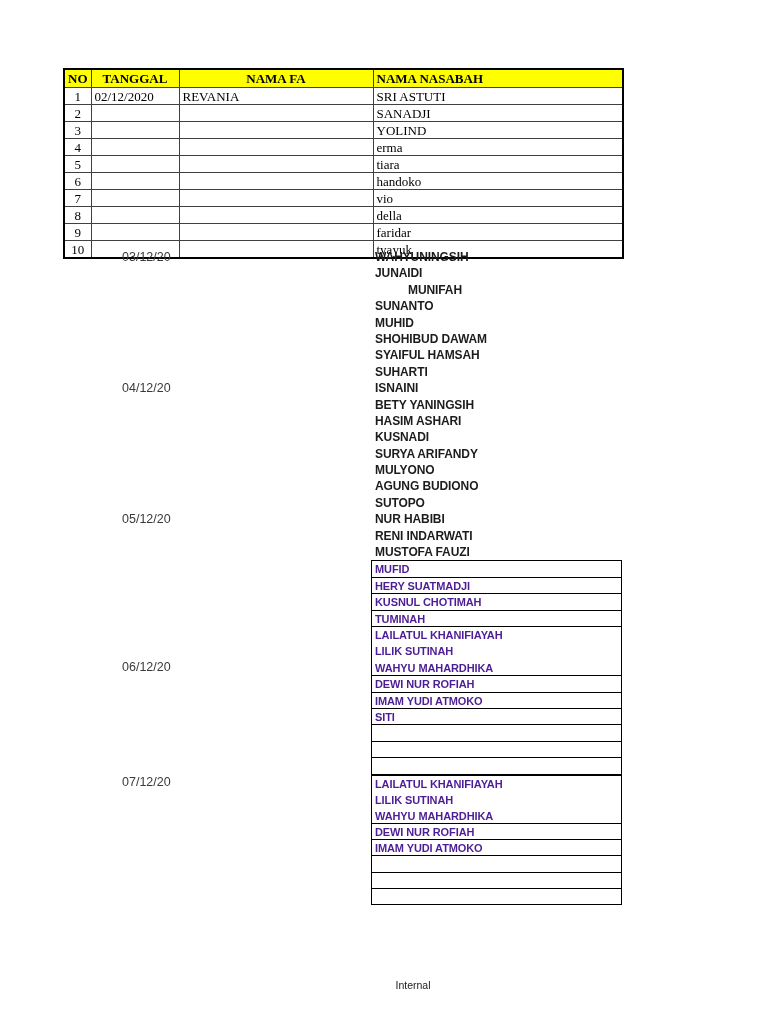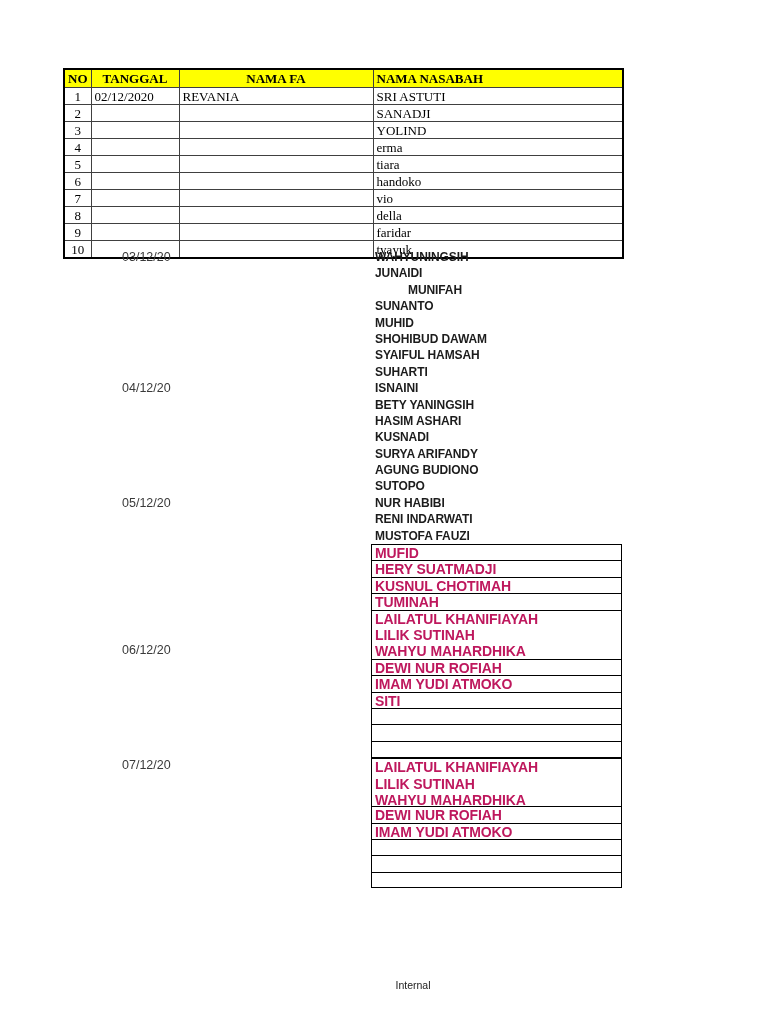--- a/index.html
+++ b/index.html
@@ -21,21 +21,21 @@
   .entry{position:relative;width:768px;}
   .entry .date{position:absolute;left:122px;font-family:"Liberation Sans",sans-serif;
                font-size:12.5px;color:#3a3a3a;line-height:16.4px;height:16.4px;white-space:nowrap;}
   .entry .name{position:absolute;left:375px;top:0;font-family:"Liberation Sans",sans-serif;
                font-weight:bold;font-size:12px;letter-spacing:-0.1px;color:#1c1c1c;
                line-height:16.4px;white-space:nowrap;}
   .entry.boxed .cell{position:absolute;left:371px;top:0;bottom:0;width:251px;
                box-sizing:border-box;border:solid #000;border-width:1px 1px 0 1px;
                padding-left:3px;overflow:hidden;}
   .entry.boxed .cell .cl{font-family:"Liberation Sans",sans-serif;font-weight:bold;
-               font-size:14px;letter-spacing:-0.1px;color:#be185d;line-height:16.4px;
+               font-size:11px;letter-spacing:-0.1px;color:#4c1d95;line-height:16.4px;
                height:16.4px;white-space:nowrap;}
   .entry.boxed:last-child .cell{border-bottom:1.5px solid #000;}
   .entry.boxed .cell.thick-top{border-top-width:2px;}
 
   
   .footer{position:absolute;left:0;top:979px;width:768px;text-align:center;
           font-family:"Liberation Sans",sans-serif;font-size:10.5px;color:#222;padding-left:29px;}
 </style>
 </head>
 <body>
@@ -157,20 +157,23 @@
       <div class="entry plain" style="height: 16.4px;">
         <span class="name">HASIM ASHARI</span>
       </div>
       <div class="entry plain" style="height: 16.4px;">
         <span class="name">KUSNADI</span>
       </div>
       <div class="entry plain" style="height: 16.4px;">
         <span class="name">SURYA ARIFANDY</span>
       </div>
       <div class="entry plain" style="height: 16.4px;">
+        <span class="name">MULYONO</span>
+      </div>
+      <div class="entry plain" style="height: 16.4px;">
         <span class="name">AGUNG BUDIONO</span>
       </div>
       <div class="entry plain" style="height: 16.4px;">
         <span class="name">SUTOPO</span>
       </div>
       <div class="entry plain" style="height: 16.4px;">
         <span class="date" style="top: 0px;">05/12/20</span>
         <span class="name">NUR HABIBI</span>
       </div>
       <div class="entry plain" style="height: 16.4px;">

